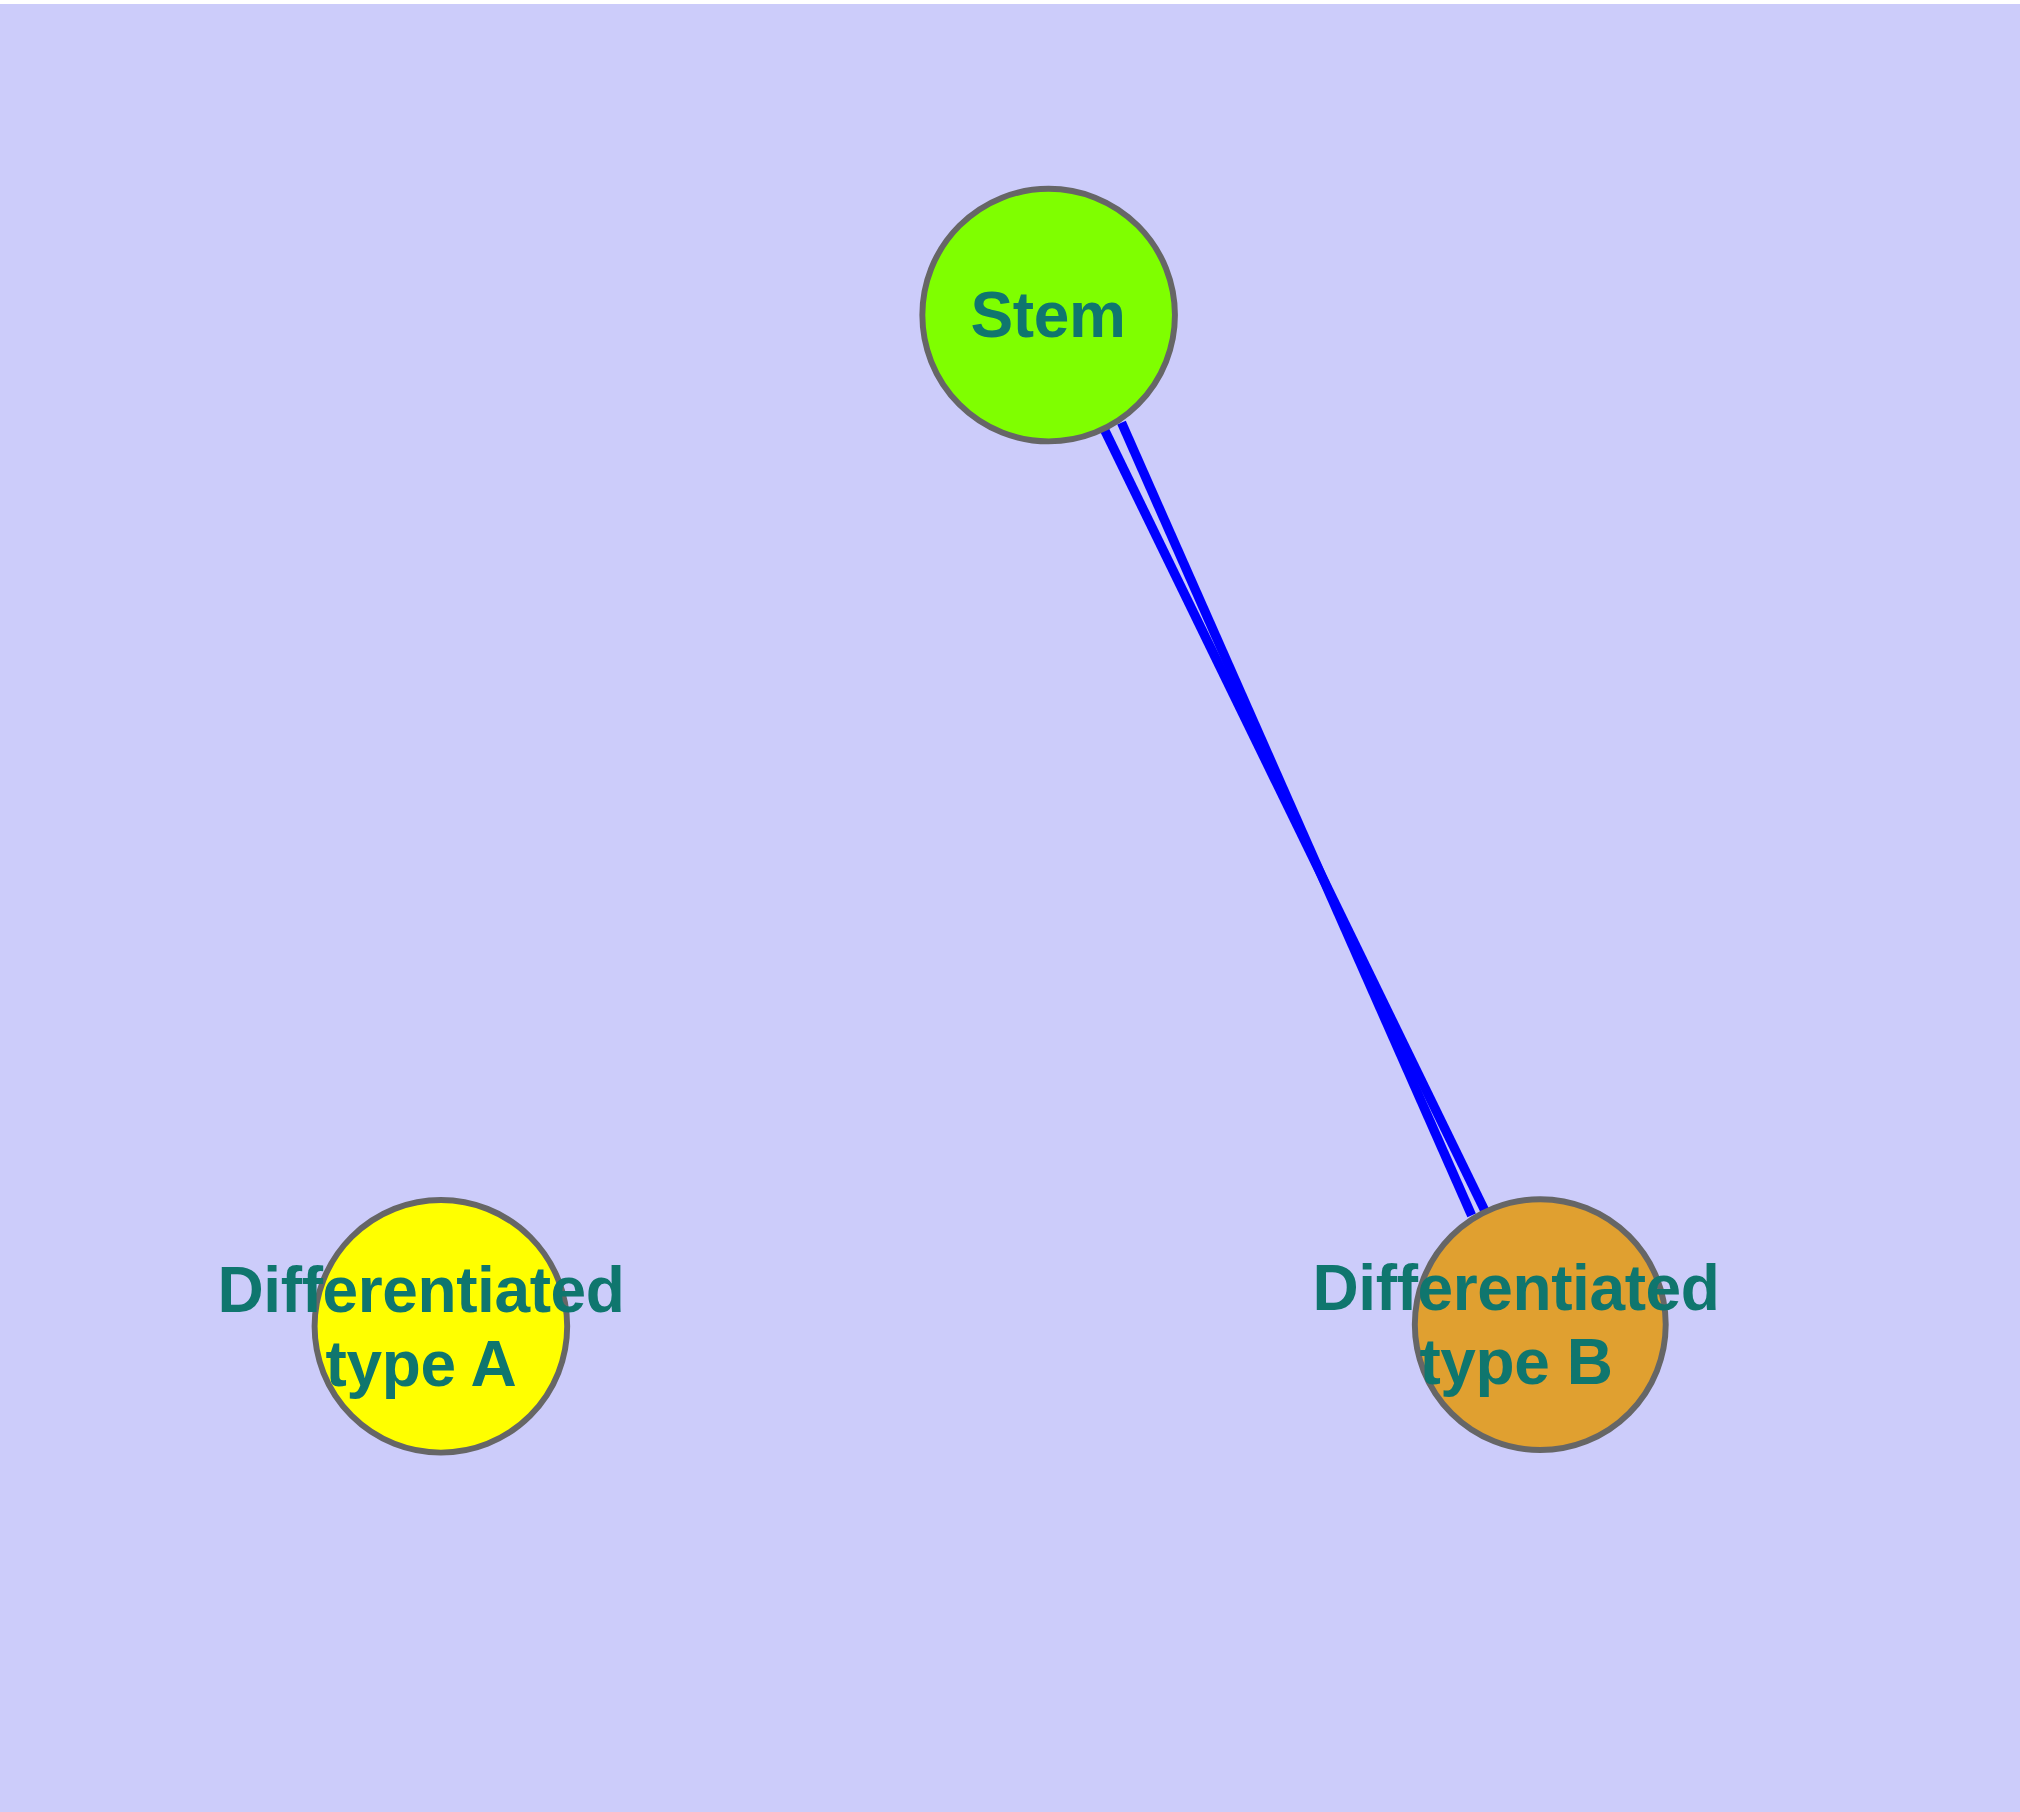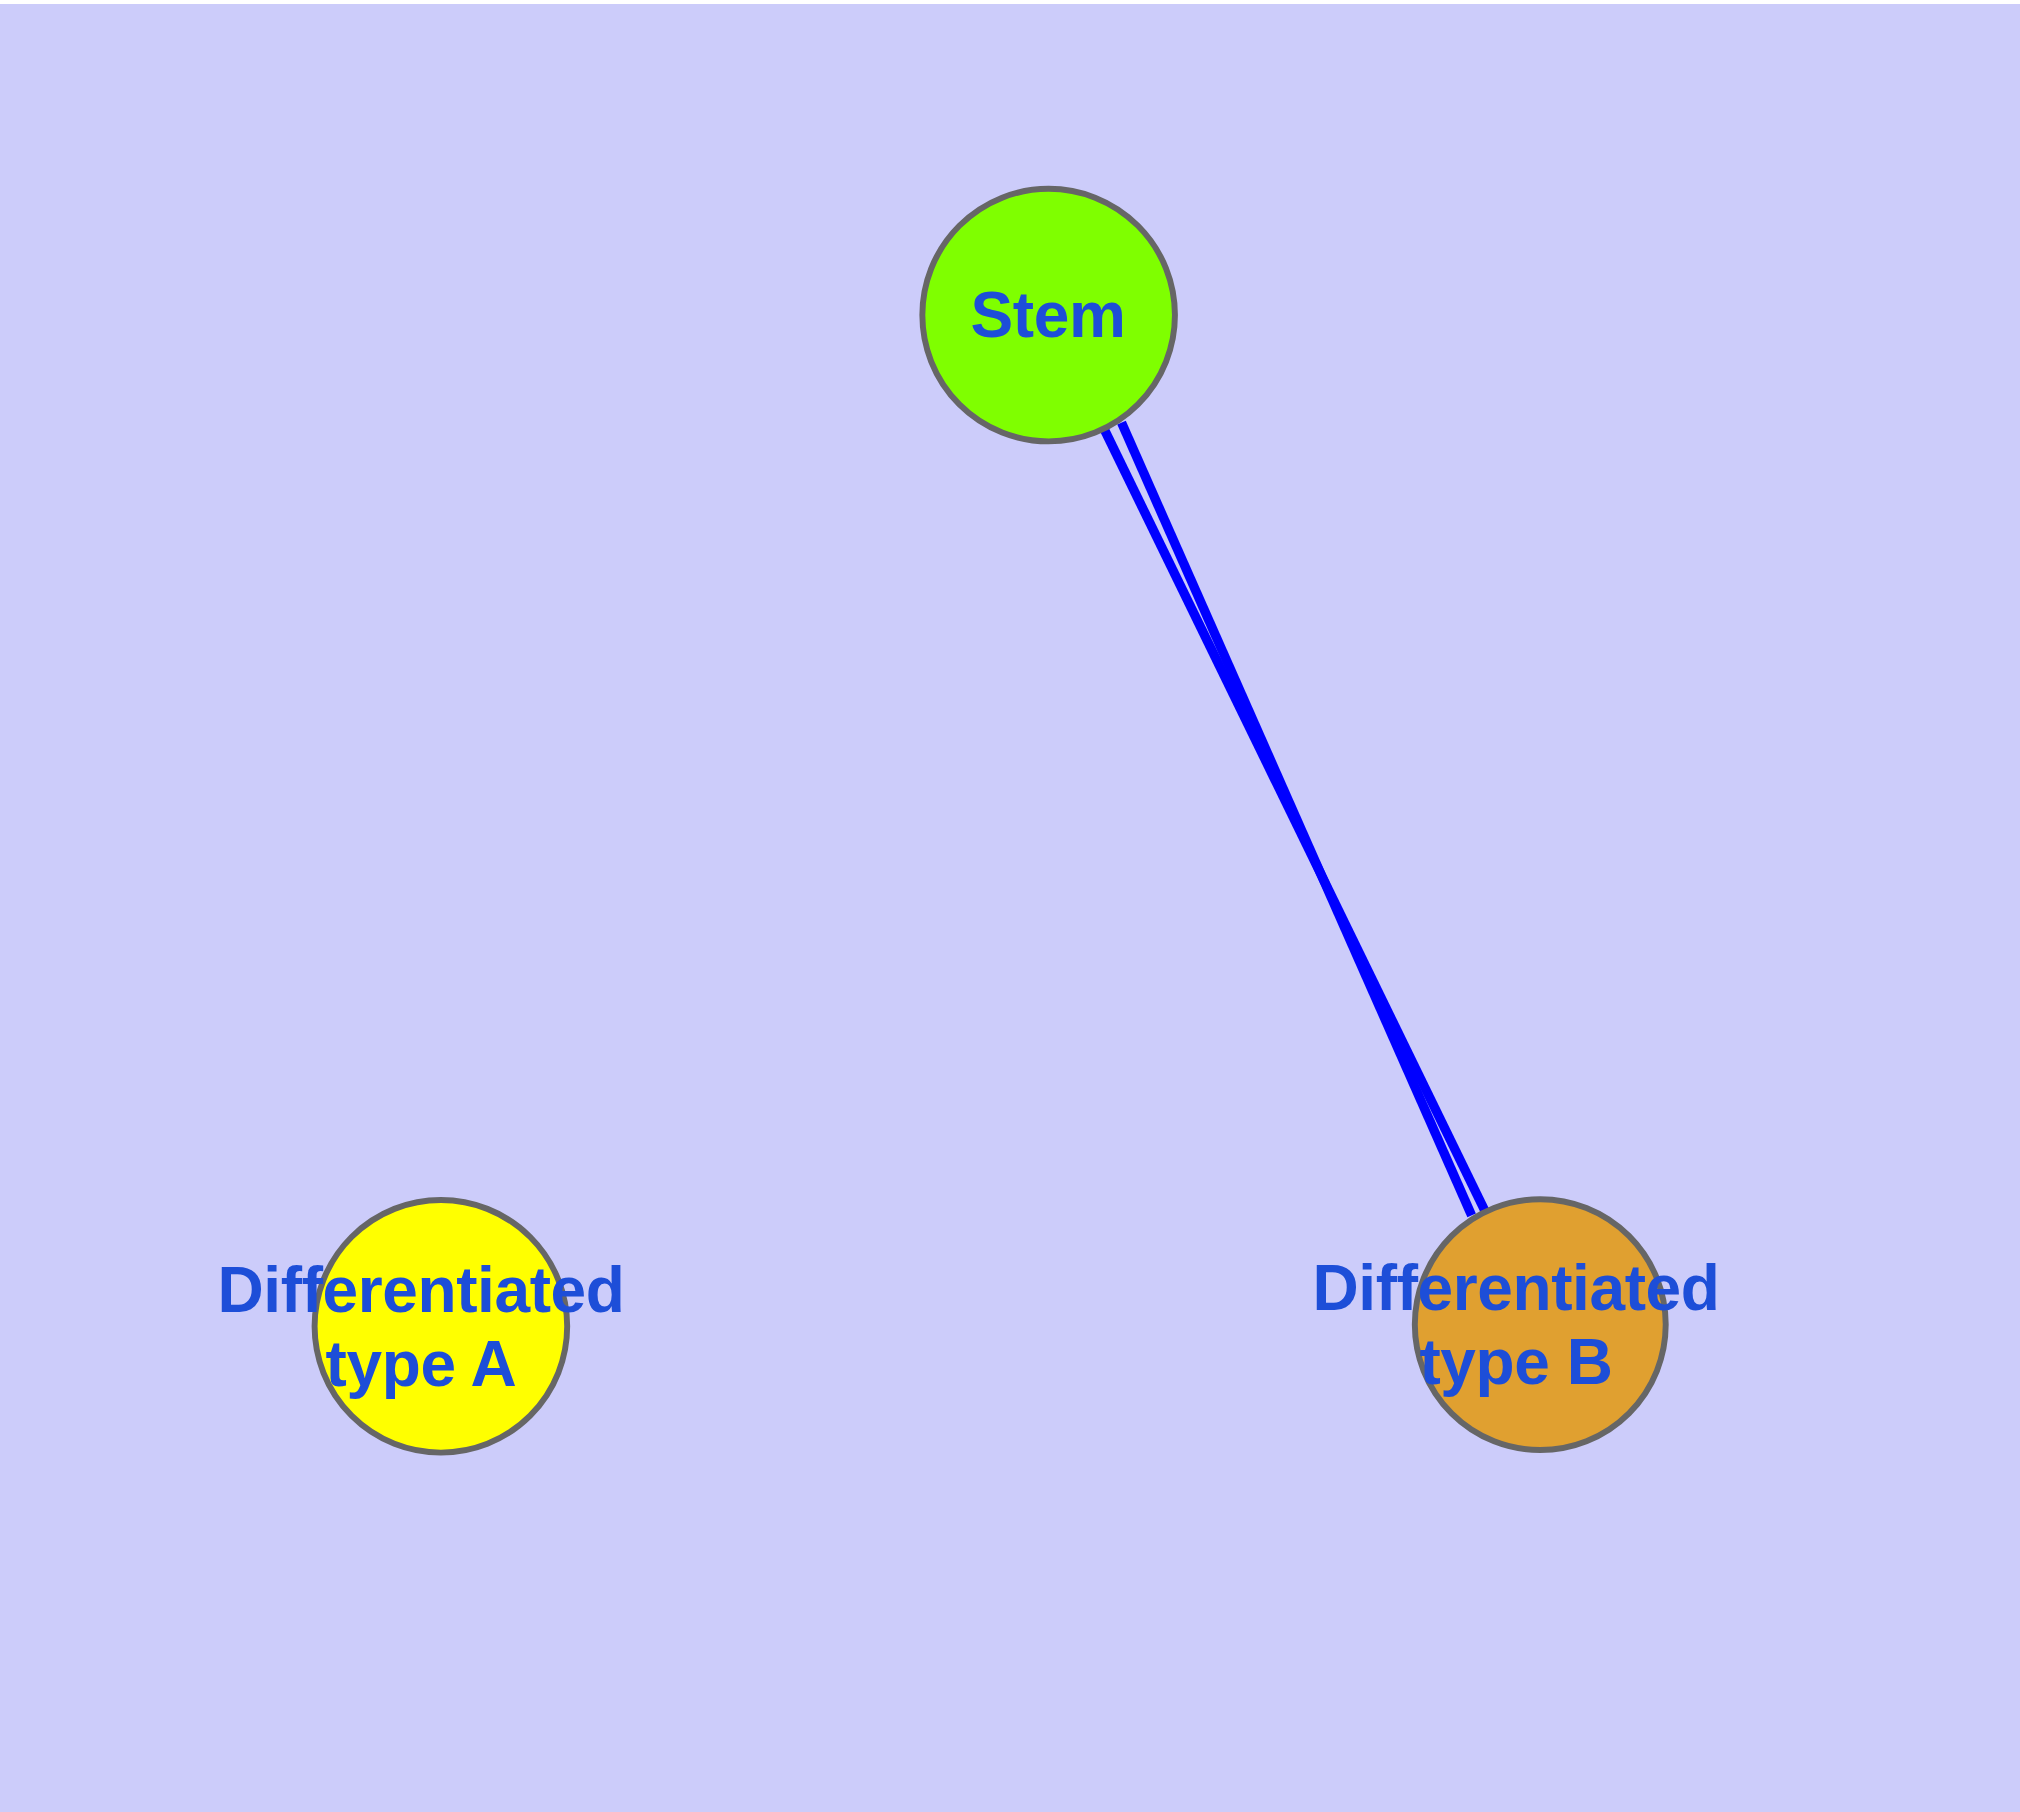--- a/index.html
+++ b/index.html
@@ -33,21 +33,21 @@
   #graph-svg {
     position: absolute;
     left: 0;
     top: 0;
     width: 2021px;
     height: 1808px;
     display: block;
   }
   .node-label {
     position: absolute;
-    color: #1d4ed8;
+    color: #0f766e;
     font-family: "Liberation Sans", sans-serif;
     font-weight: bold;
     text-align: center;
     white-space: pre;
     line-height: 1.16;
     pointer-events: none;
     letter-spacing: -0.4px;
   }
   #label-stem {
     font-size: 64px;

